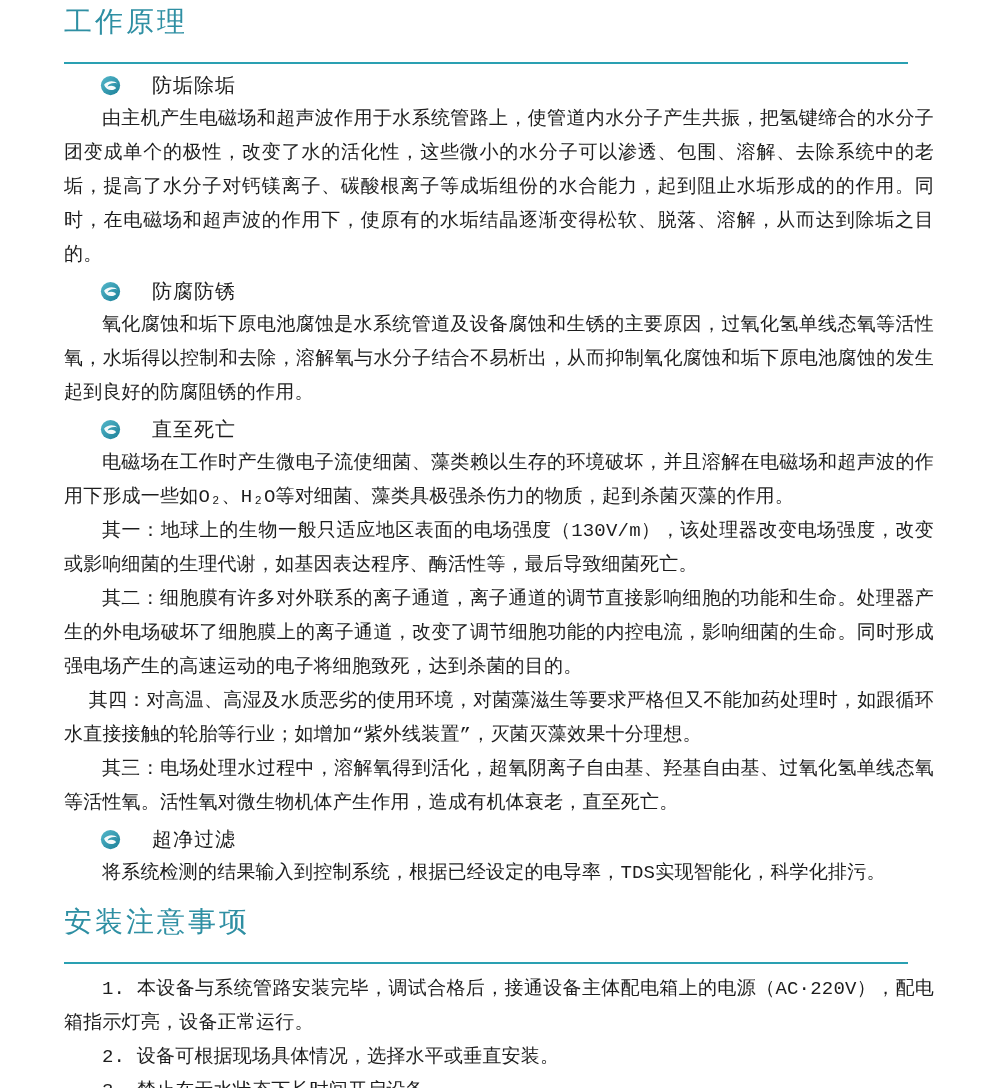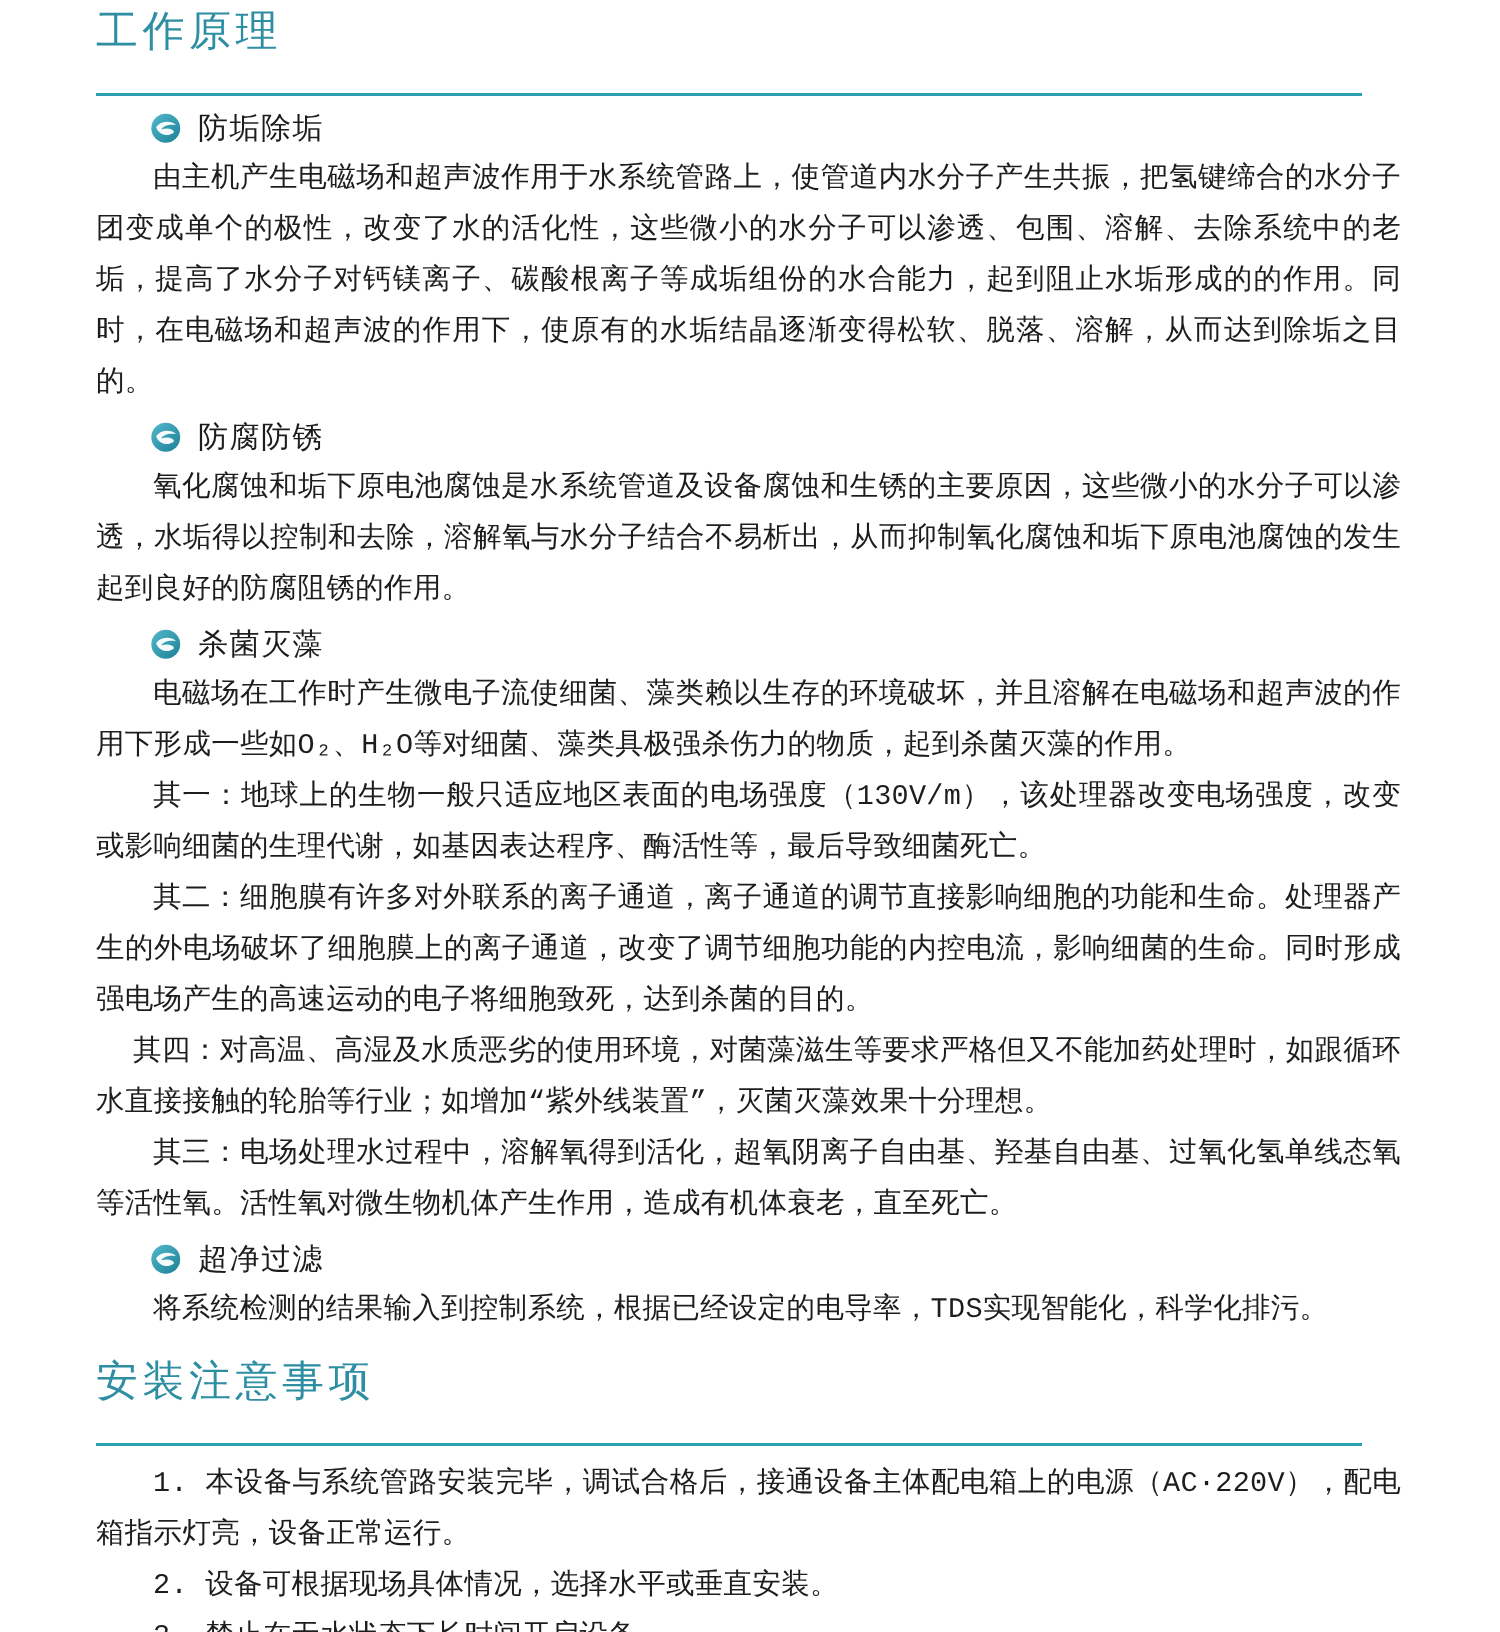--- a/index.html
+++ b/index.html
@@ -34,20 +34,21 @@
     gap:11px;
     margin:6px 0 4px 36px;
     height:26px;
   }
   .bullet .icon{width:21px;height:21px;display:inline-flex;flex:0 0 auto;}
   .bullet .icon svg{width:21px;height:21px;display:block;}
   .bullet-label{
     font-size:20px;
     color:#1d1d1d;
     letter-spacing:1px;
+    margin-left:20px;
   }
   p.body{
     margin:0;
     font-size:19px;
     line-height:34px;
     text-align:justify;
     text-indent:2em;
     letter-spacing:0.2px;
     font-family:Liberation Mono, monospace;
   }
@@ -86,30 +87,30 @@
 
   <div class="bullet">
     <span class="icon">
       <svg viewBox="0 0 24 24">
           <circle cx="12" cy="12" r="11" fill="url(#bullet-grad)"></circle>
           <path d="M4.6 11.2 C8 6.4 16 5.8 19.8 9.6 C14 8.4 9.6 10.4 8.6 13 C13 11.4 17.6 12.4 18.4 15 C14 18.8 7 17.6 4.6 11.2 Z" fill="#ffffff" opacity="0.95"></path>
         </svg>
     </span>
     <span class="bullet-label">防腐防锈</span>
   </div>
-  <p class="body">氧化腐蚀和垢下原电池腐蚀是水系统管道及设备腐蚀和生锈的主要原因，这些微小的水分子可以渗透，水垢得以控制和去除，溶解氧与水分子结合不易析出，从而抑制氧化腐蚀和垢下原电池腐蚀的发生起到良好的防腐阻锈的作用。</p>
+  <p class="body">氧化腐蚀和垢下原电池腐蚀是水系统管道及设备腐蚀和生锈的主要原因，过氧化氢单线态氧等活性氧，水垢得以控制和去除，溶解氧与水分子结合不易析出，从而抑制氧化腐蚀和垢下原电池腐蚀的发生起到良好的防腐阻锈的作用。</p>
 
   <div class="bullet">
     <span class="icon">
       <svg viewBox="0 0 24 24">
           <circle cx="12" cy="12" r="11" fill="url(#bullet-grad)"></circle>
           <path d="M4.6 11.2 C8 6.4 16 5.8 19.8 9.6 C14 8.4 9.6 10.4 8.6 13 C13 11.4 17.6 12.4 18.4 15 C14 18.8 7 17.6 4.6 11.2 Z" fill="#ffffff" opacity="0.95"></path>
         </svg>
     </span>
-    <span class="bullet-label">杀菌灭藻</span>
+    <span class="bullet-label">直至死亡</span>
   </div>
   <p class="body">电磁场在工作时产生微电子流使细菌、藻类赖以生存的环境破坏，并且溶解在电磁场和超声波的作用下形成一些如O₂、H₂O等对细菌、藻类具极强杀伤力的物质，起到杀菌灭藻的作用。</p>
   <p class="body">其一：地球上的生物一般只适应地区表面的电场强度（130V/m），该处理器改变电场强度，改变或影响细菌的生理代谢，如基因表达程序、酶活性等，最后导致细菌死亡。</p>
   <p class="body">其二：细胞膜有许多对外联系的离子通道，离子通道的调节直接影响细胞的功能和生命。处理器产生的外电场破坏了细胞膜上的离子通道，改变了调节细胞功能的内控电流，影响细菌的生命。同时形成强电场产生的高速运动的电子将细胞致死，达到杀菌的目的。</p>
   <p class="body small-indent">其四：对高温、高湿及水质恶劣的使用环境，对菌藻滋生等要求严格但又不能加药处理时，如跟循环水直接接触的轮胎等行业；如增加“紫外线装置”，灭菌灭藻效果十分理想。</p>
   <p class="body">其三：电场处理水过程中，溶解氧得到活化，超氧阴离子自由基、羟基自由基、过氧化氢单线态氧等活性氧。活性氧对微生物机体产生作用，造成有机体衰老，直至死亡。</p>
 
   <div class="bullet">
     <span class="icon">
       <svg viewBox="0 0 24 24">

